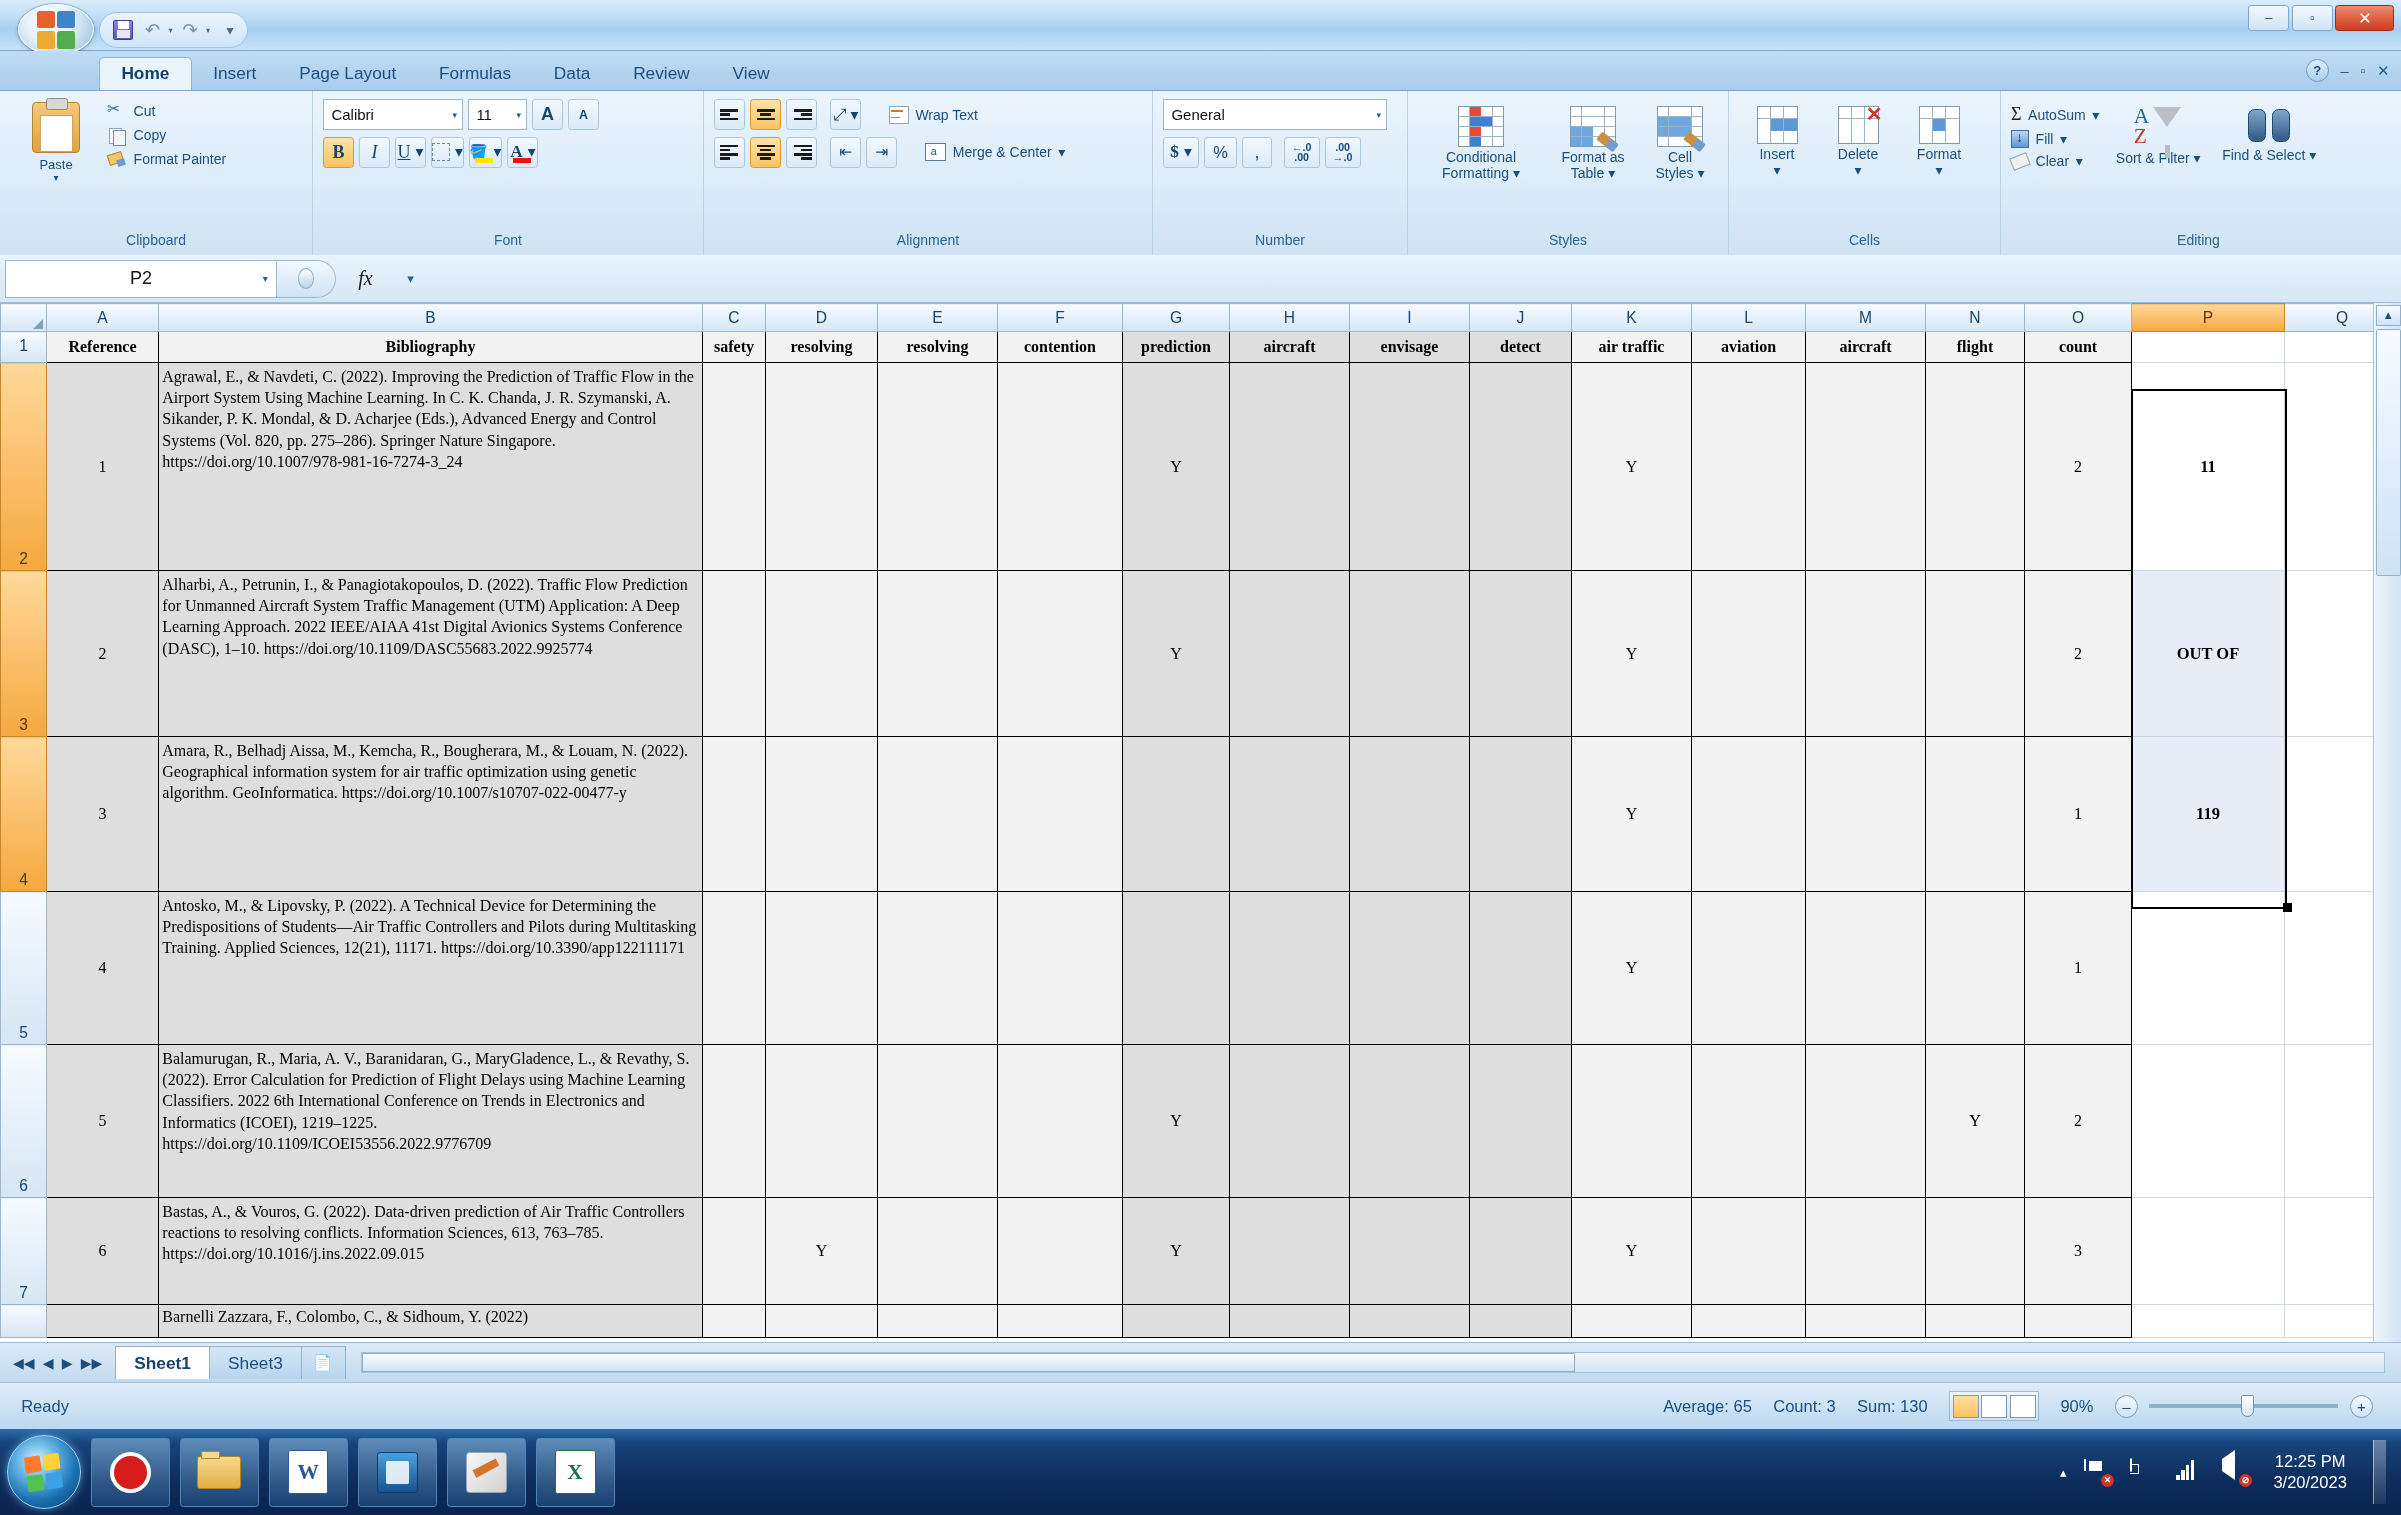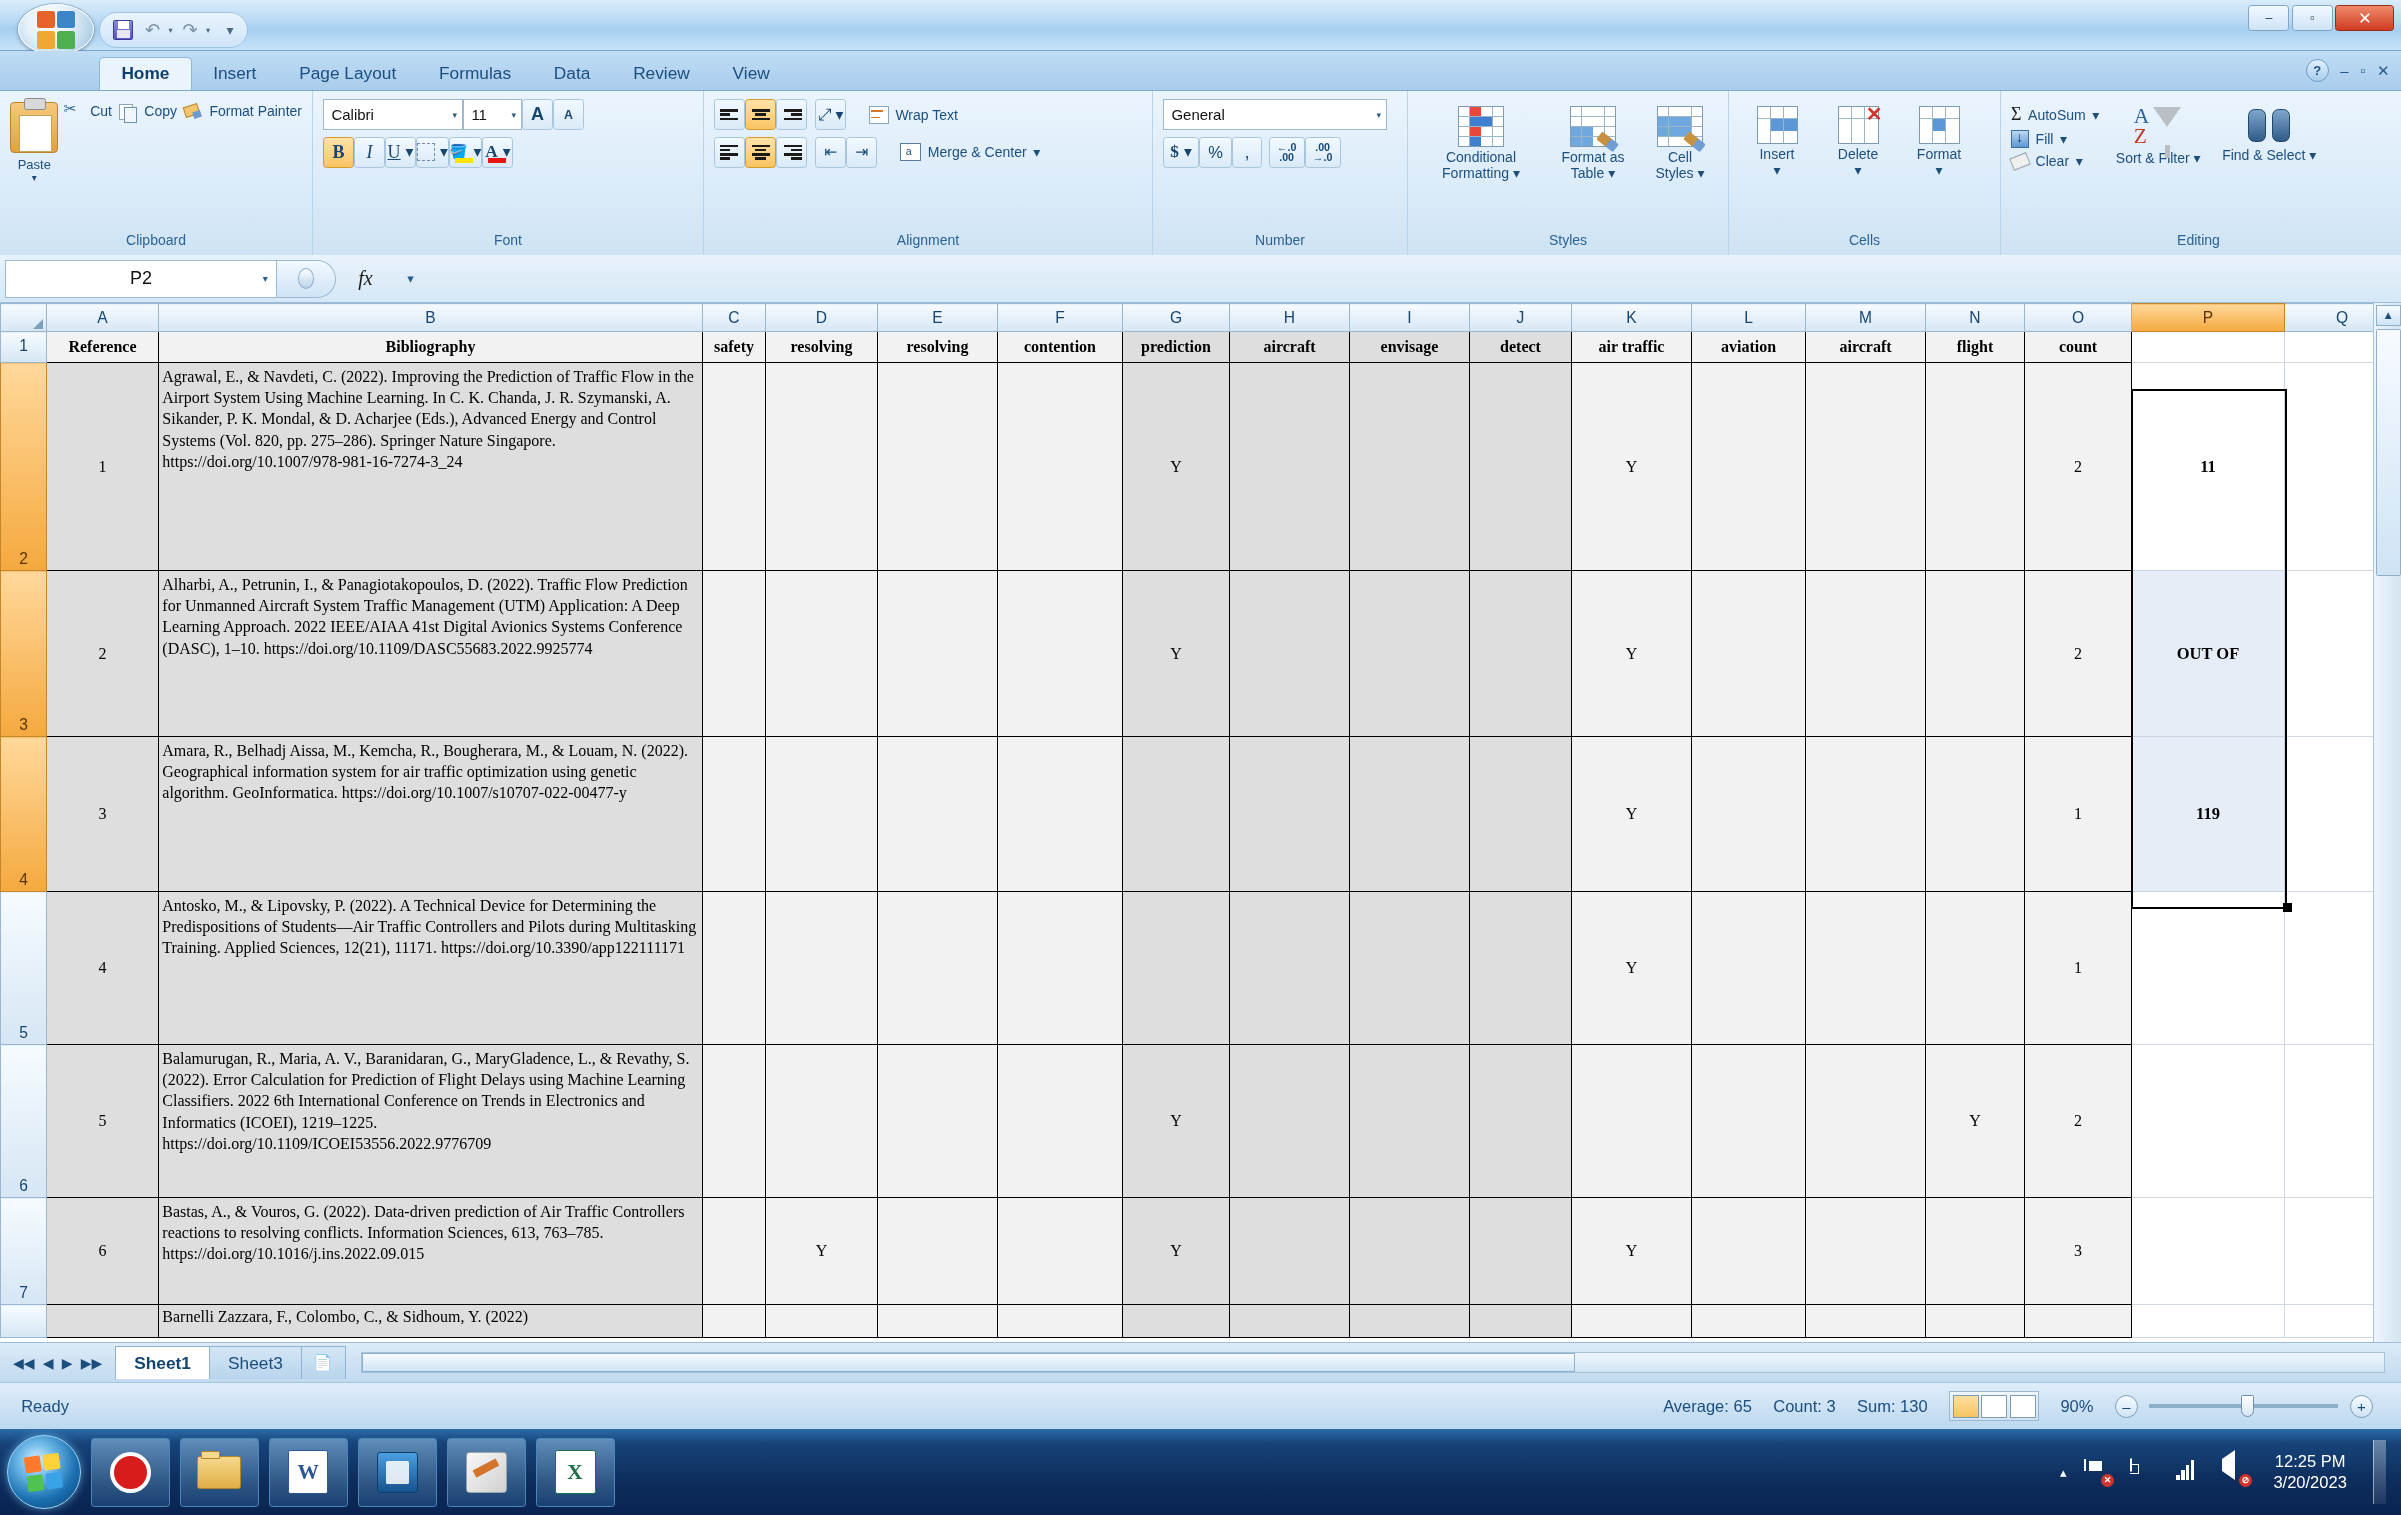--- a/index.html
+++ b/index.html
@@ -93,30 +93,30 @@
             border-right:0.8px solid #b9d3e8; }
   .rgroup-body { flex:1; display:flex; align-items:flex-start; gap:5px; }
   .rgroup-label { height:28px; line-height:25px; text-align:center; font-size:14px; color:#2b6394; position:relative;}
   
   .paste-big{display:flex;flex-direction:column;align-items:center;width:92px;cursor:pointer;padding-top:3.3px;}
   .clipboard-ico{width:48px;height:51px;background:linear-gradient(180deg,#f6c97c,#e0a23d);border:1.6px solid #b9822b;border-radius:4.1px;position:relative;}
   .clipboard-ico::before{content:"";position:absolute;left:13px;top:-5.8px;width:20px;height:10px;background:#d8d8d8;border:1.6px solid #8a8a8a;border-radius:2.5px;}
   .clipboard-ico::after{content:"";position:absolute;left:7.4px;top:11.5px;width:31px;height:35px;background:#fff;border:0.8px solid #c9a45c;}
   .paste-label{font-size:13px;color:#1d4f7d;margin-top:3.3px;}
   .paste-caret{font-size:10px;color:#1d4f7d;}
-  .clip-cmds{display:flex;flex-direction:row;gap:5.8px;padding-top:3.3px;}
+  .clip-cmds{display:flex;flex-direction:column;gap:5.8px;padding-top:3.3px;}
   .clip-cmd{display:flex;align-items:center;gap:6.6px;font-size:14px;color:#1d4f7d;cursor:pointer;white-space:nowrap;}
   .ci{width:20px;height:18px;display:inline-block;position:relative;}
   .ci-scissors::before{content:"✂";font-size:15.6px;color:#3b6f9e;position:absolute;left:0;top:-2.5px;}
   .ci-copy::before{content:"";position:absolute;left:1.6px;top:1.6px;width:11.5px;height:14px;background:#fff;border:0.8px solid #8aa7bd;}
   .ci-copy::after{content:"";position:absolute;left:5.8px;top:4.1px;width:11.5px;height:14px;background:#f0f6fb;border:0.8px solid #6d90ad;}
   .ci-brush::before{content:"";position:absolute;left:0.8px;top:2.5px;width:13px;height:9px;background:#f3c56f;border:0.8px solid #b78a36;transform:rotate(-18deg);}
   .ci-brush::after{content:"";position:absolute;left:10px;top:9px;width:8.2px;height:6.6px;background:#6b9bd1;transform:rotate(-18deg);}
   
-  .ctl-row{display:flex;align-items:center;}
+  .ctl-row{display:flex;align-items:center;gap:5px;}
   .combo{display:flex;align-items:center;justify-content:space-between;
     background:#fff;border:0.8px solid #9db9cf;height:31px;padding:0 5px 0 7.4px;font-size:15px;color:#111;}
   .combo .cv{color:#111;}
   .combo .cc{font-size:9px;color:#2b5d87;}
   .font-name{width:140px;}
   .font-size{width:59px;}
   .btn{height:31px;min-width:31px;display:flex;align-items:center;justify-content:center;
        border:0.8px solid transparent;border-radius:3.3px;cursor:pointer;font-size:15.6px;color:#18466f;
        background:linear-gradient(180deg,#f2f9ff,#d9eaf8);border-color:#a8c7de;}
   .btn.on{background:linear-gradient(180deg,#ffe3a8,#f8c463);border-color:#d69b2c;}

